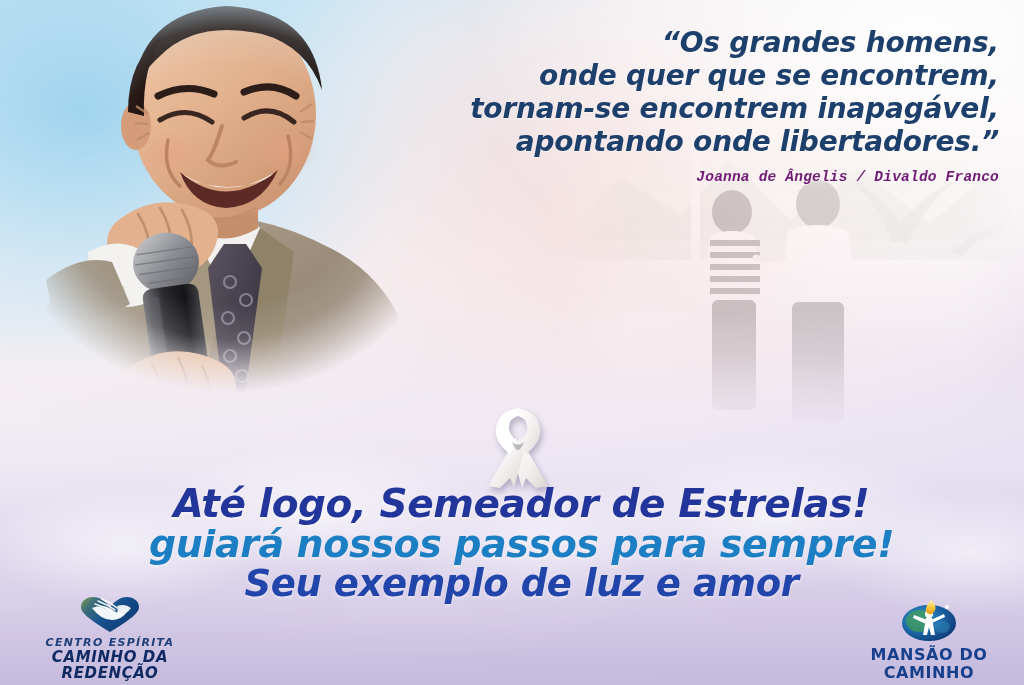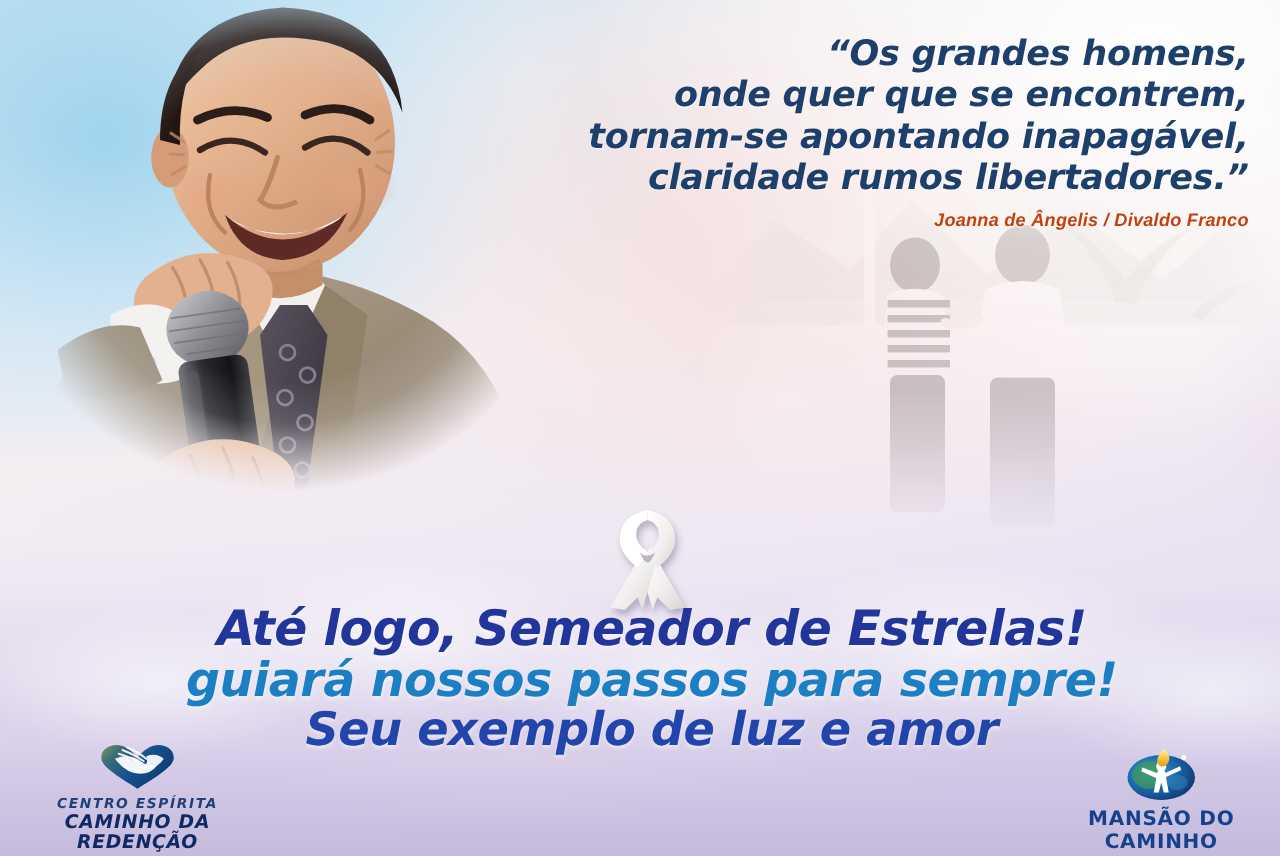--- a/index.html
+++ b/index.html
@@ -75,26 +75,26 @@
     font-weight:bold;
     font-size:28px;
     line-height:33px;
     letter-spacing:-0.2px;
     color:#1d3f6b;
     white-space:nowrap;
     text-shadow:0 1px 1px rgba(255,255,255,.55);
   }
   .quote-credit{
     margin-top:11px;
-    font-family:Liberation Sans, sans-serif;
+    font-family:Liberation Mono, monospace;
     font-style:italic;
     font-weight:bold;
     font-size:14.5px;
     letter-spacing:.2px;
-    color:#c2410c;
+    color:#701a75;
     text-shadow:0 1px 1px rgba(255,255,255,.5);
   }
 
   
   .ribbon{
     position:absolute; left:482px; top:404px; width:72px; height:86px;
   }
   .ribbon svg{display:block;width:100%;height:100%;
     filter:drop-shadow(2px 4px 3px rgba(90,80,120,.38));}
 
@@ -335,22 +335,22 @@
         <path d="M160 370 q14 24 8 48"></path>
         <path d="M186 364 q14 26 8 50"></path>
         <path d="M210 372 q12 22 6 44"></path>
       </g>
     </svg>
   </div>
 
   <div class="quote-block">
     <div class="quote-line">“Os grandes homens,</div>
     <div class="quote-line">onde quer que se encontrem,</div>
-    <div class="quote-line">tornam-se apontando inapagável,</div>
-    <div class="quote-line">claridade rumos libertadores.”</div>
+    <div class="quote-line">tornam-se encontrem inapagável,</div>
+    <div class="quote-line">apontando onde libertadores.”</div>
     <div class="quote-credit">Joanna de Ângelis / Divaldo Franco</div>
   </div>
 
   <div class="ribbon">
     <svg viewBox="0 0 72 86" aria-hidden="true">
       <defs>
         <linearGradient id="ribG" x1="0" y1="0" x2="1" y2="1">
           <stop offset="0%" stop-color="#ffffff"></stop>
           <stop offset="55%" stop-color="#f2f0ee"></stop>
           <stop offset="100%" stop-color="#d9d5d2"></stop>

